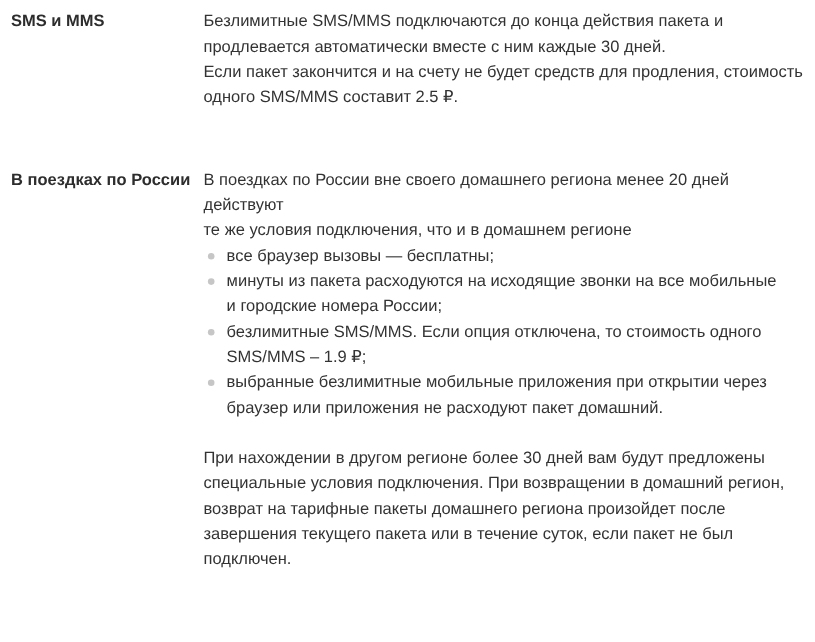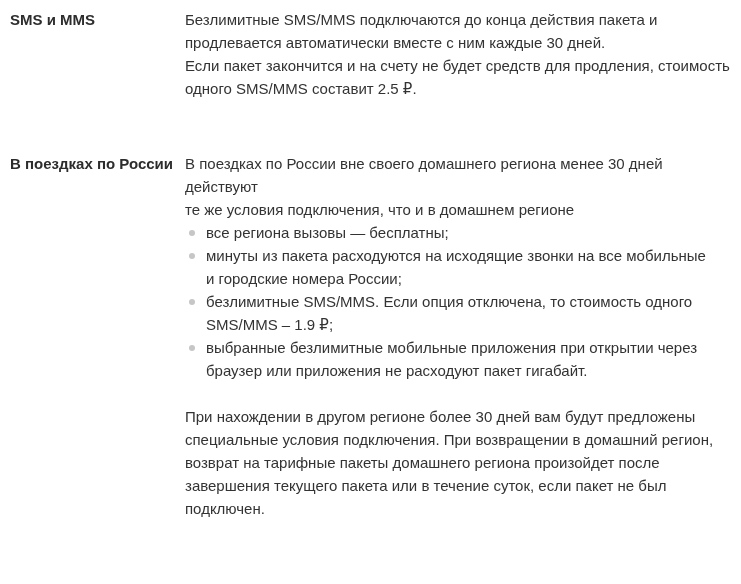--- a/index.html
+++ b/index.html
@@ -83,30 +83,30 @@
       <p class="para">Безлимитные SMS/MMS подключаются до конца действия пакета и
 продлевается автоматически вместе с ним каждые 30 дней.
 Если пакет закончится и на счету не будет средств для продления, стоимость
 одного SMS/MMS составит 2.5 ₽.</p>
     </div>
   </section>
 
   <section class="section-row">
     <div class="section-label">В поездках по России</div>
     <div class="section-content">
-      <p class="para">В поездках по России вне своего домашнего региона менее 30 дней действуют
+      <p class="para">В поездках по России вне своего домашнего региона менее 20 дней действуют
 те же условия подключения, что и в домашнем регионе</p>
       <ul class="bullets">
-        <li>все региона вызовы — бесплатны;</li>
+        <li>все браузер вызовы — бесплатны;</li>
         <li>минуты из пакета расходуются на исходящие звонки на все мобильные
 и городские номера России;</li>
         <li>безлимитные SMS/MMS. Если опция отключена, то стоимость одного
 SMS/MMS – 1.9 ₽;</li>
         <li>выбранные безлимитные мобильные приложения при открытии через
-браузер или приложения не расходуют пакет гигабайт.</li>
+браузер или приложения не расходуют пакет домашний.</li>
       </ul>
       <p class="para outro">При нахождении в другом регионе более 30 дней вам будут предложены
 специальные условия подключения. При возвращении в домашний регион,
 возврат на тарифные пакеты домашнего региона произойдет после
 завершения текущего пакета или в течение суток, если пакет не был
 подключен.</p>
     </div>
   </section>
 
 </div>

